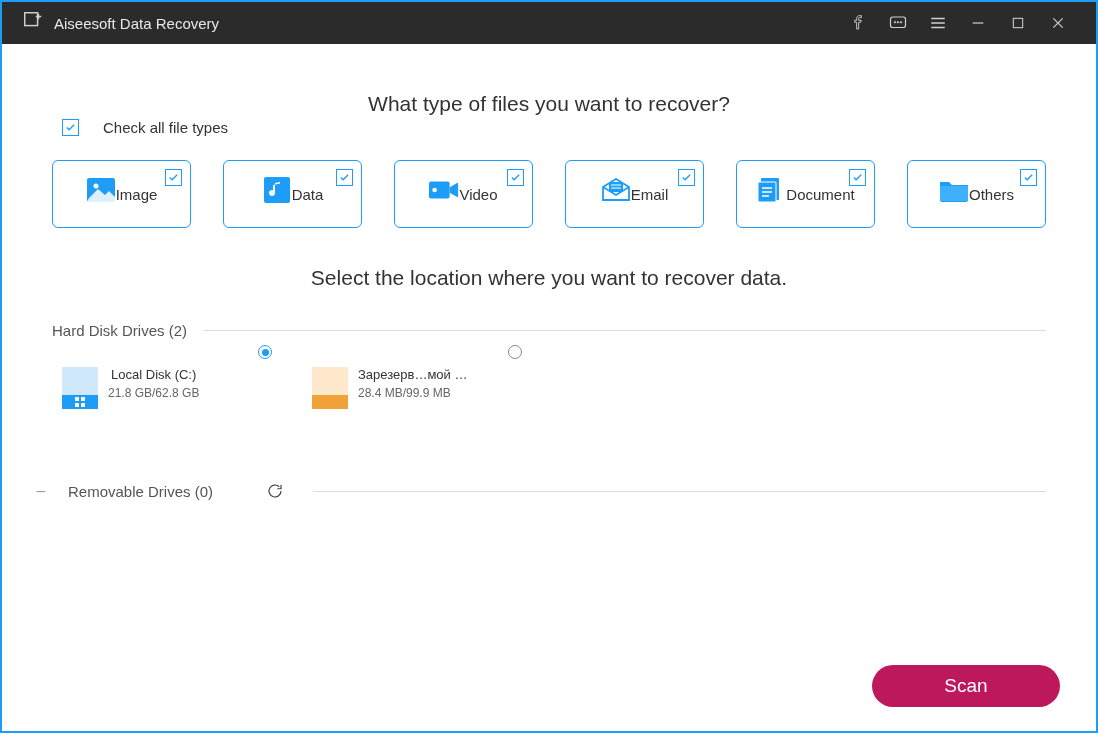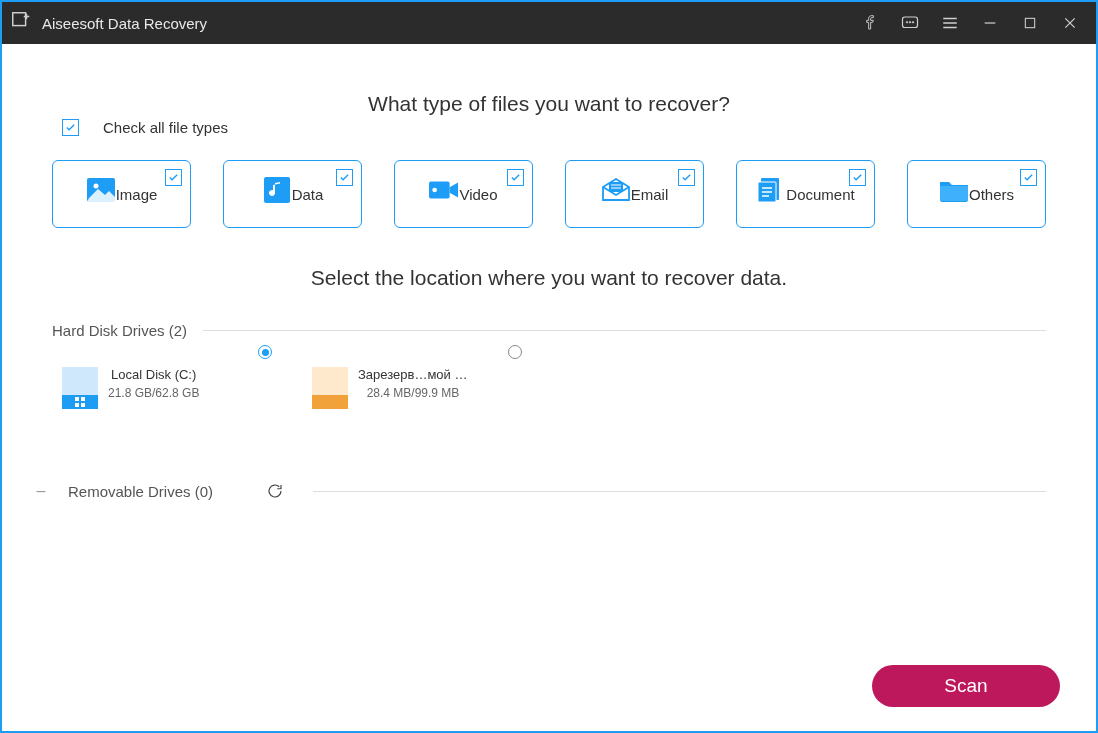--- a/index.html
+++ b/index.html
@@ -6,21 +6,21 @@
 body { background: #fff; }
 .window {
   width: 1098px; height: 733px;
   border: 2px solid #1e9df7;
   background: #fff;
   display: flex; flex-direction: column;
   overflow: hidden;
 }
 .titlebar {
   height: 42px; background: #2b2b2b; color: #e8e8e8;
-  display: flex; align-items: center; padding: 0 8px;
+  display: flex; align-items: center; padding: 0 20px;
 }
 .titlebar-left { display: flex; align-items: center; gap: 10px; flex: 1; }
 .titlebar-right { display: flex; align-items: center; gap: 4px; }
 .tb-btn { width: 36px; height: 36px; display: flex; align-items: center; justify-content: center; cursor: pointer; }
 .tb-btn svg { stroke: #d0d0d0; }
 .app-title { font-size: 15px; color: #e8e8e8; font-weight: 400; }
 .content { flex: 1; padding: 32px 50px 20px 50px; position: relative; }
 .heading { text-align: center; font-size: 21px; color: #333; font-weight: 400; margin-top: 16px; }
 .heading2 { text-align: center; font-size: 21px; color: #333; font-weight: 400; margin-top: 38px; }
 .check-all { display: flex; align-items: flex-end; gap: 24px; margin-top: 3px; margin-left: 10px; }
@@ -43,21 +43,21 @@
 .section-title { font-size: 15px; color: #555; white-space: nowrap; }
 .section-line { flex: 1; height: 1px; background: #ddd; margin-left: 16px; }
 .collapse-dash { color: #999; font-size: 16px; margin-right: 10px; margin-left: -16px; width: 10px; text-align: center; }
 .drives { display: flex; gap: 60px; margin-top: 28px; margin-left: 10px; }
 .drive { display: flex; align-items: flex-start; gap: 10px; position: relative; width: 190px; }
 .drive-icon { width: 36px; height: 42px; display: flex; flex-direction: column; }
 .drive-icon-top { flex: 1; }
 .drive-icon-bottom { height: 14px; display: flex; align-items: center; justify-content: center; }
 .drive-info { display: flex; flex-direction: column; gap: 4px; }
 .drive-name { font-size: 13px; color: #333; max-width: 110px; overflow: hidden; text-overflow: ellipsis; white-space: nowrap; text-align: center; }
-.drive-size { font-size: 12px; color: #666; text-align: center; }
+.drive-size { font-size: 12px; color: #666; }
 .radio { position: absolute; top: -22px; right: -20px; width: 14px; height: 14px; border: 1.5px solid #888; border-radius: 50%; cursor: pointer; display: flex; align-items: center; justify-content: center; }
 .radio.checked { border-color: #1e9df7; }
 .radio.checked::after { content: ''; width: 7px; height: 7px; background: #1e9df7; border-radius: 50%; }
 .removable-row { display: flex; align-items: center; margin-top: 72px; gap: 12px; }
 .refresh-btn { width: 20px; height: 20px; display: flex; align-items: center; justify-content: center; cursor: pointer; margin-left: 40px; }
 .scan-btn {
   position: absolute; right: 36px; bottom: 24px;
   width: 188px; height: 42px; background: #be185d; color: #fff;
   border: none; border-radius: 21px; font-size: 19px; cursor: pointer;
   display: flex; align-items: center; justify-content: center;

